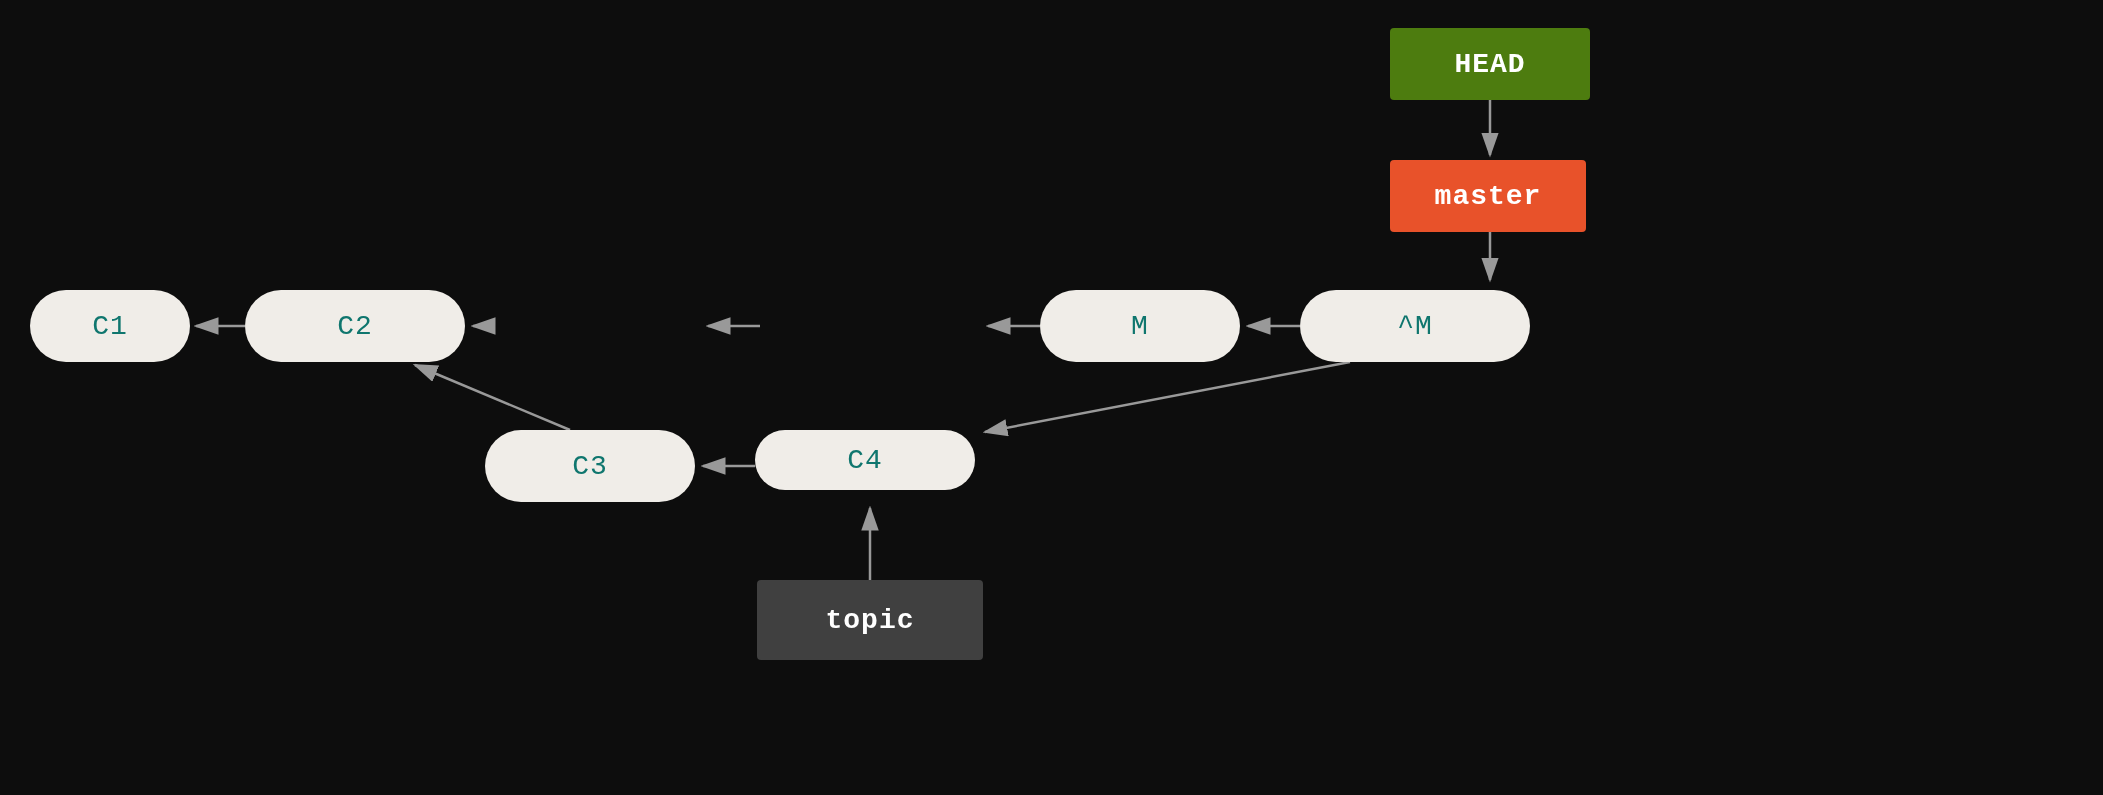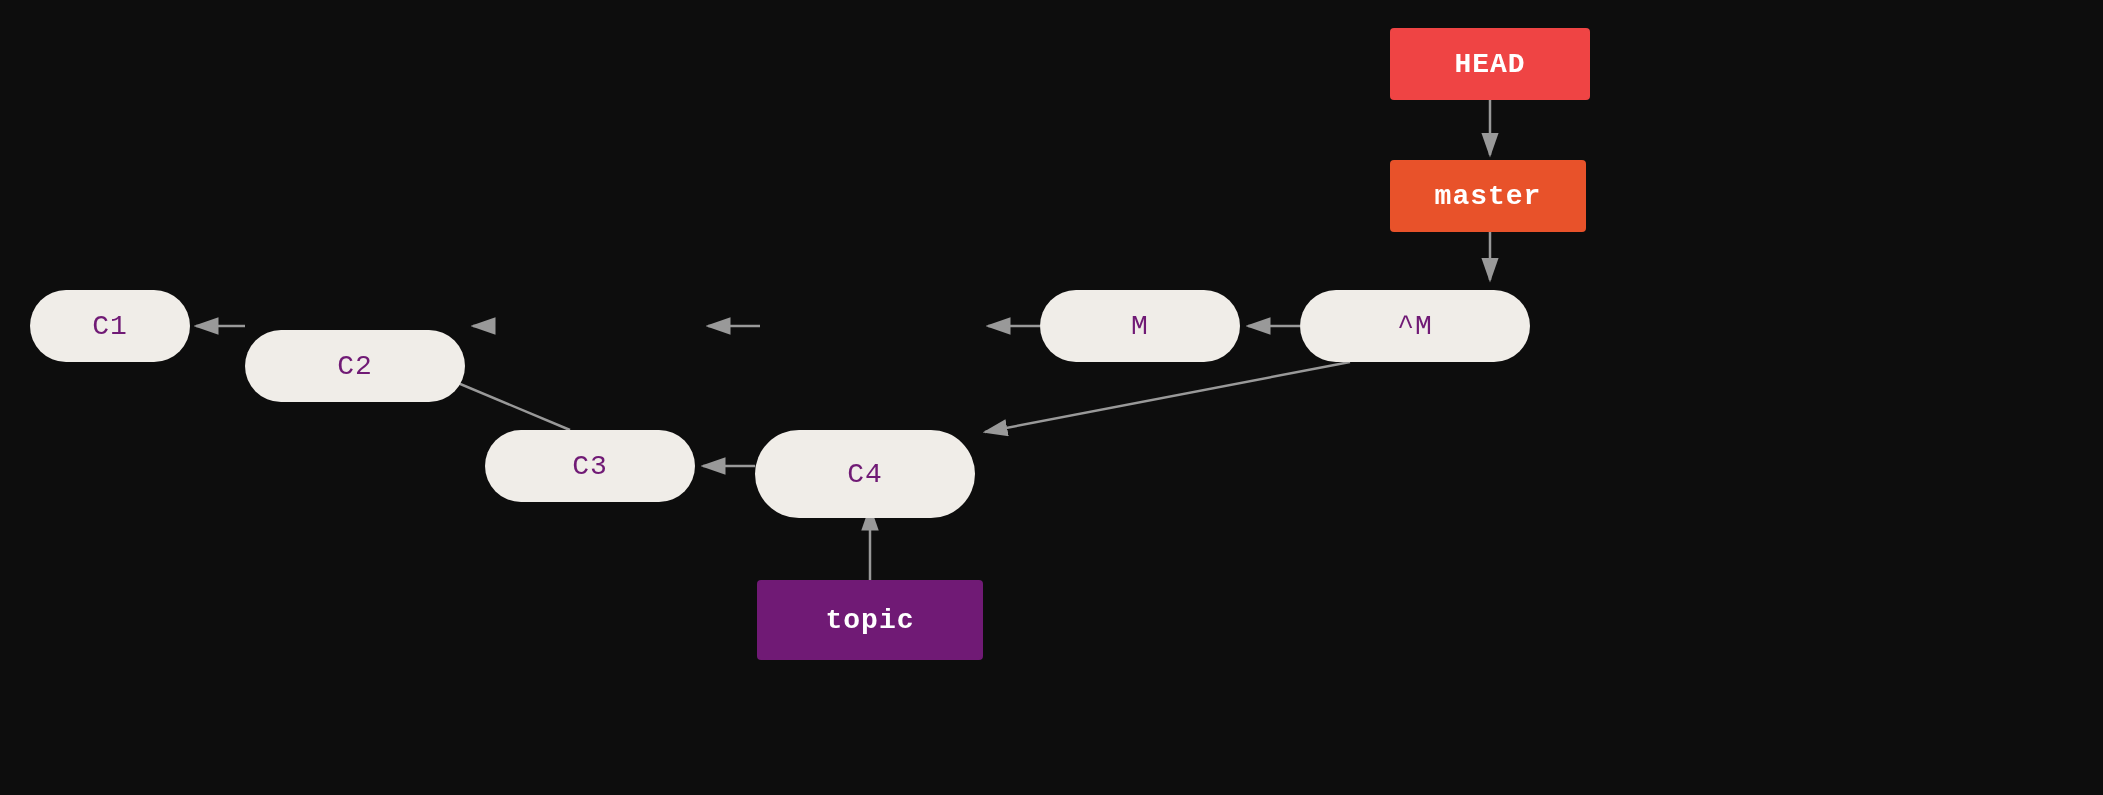--- a/index.html
+++ b/index.html
@@ -23,48 +23,48 @@
     
     .commit-node {
       position: absolute;
       background: #f0ede8;
       border-radius: 50px;
       display: flex;
       align-items: center;
       justify-content: center;
       font-size: 28px;
       font-weight: 500;
-      color: #701a75;
+      color: #0f766e;
       letter-spacing: 1px;
     }
 
     
     .label-box {
       position: absolute;
       display: flex;
       align-items: center;
       justify-content: center;
       font-size: 28px;
       font-weight: 600;
       font-family: 'Courier New', Courier, monospace;
       letter-spacing: 1px;
       color: #fff;
       border-radius: 4px;
     }
 
     .label-head {
-      background: #ef4444;
+      background: #4d7c0f;
     }
 
     .label-master {
       background: #e8522a;
     }
 
     .label-topic {
-      background: #701a75;
+      background: #404040;
     }
 
     
     .arrows-svg {
       position: absolute;
       top: 0; left: 0;
       width: 2103px;
       height: 795px;
       pointer-events: none;
     }
@@ -102,39 +102,39 @@
     <line x1="570" y1="430" x2="415" y2="365" stroke="#999" stroke-width="2.5" marker-end="url(#arrowhead)"></line>
 
     <line x1="870" y1="580" x2="870" y2="508" stroke="#999" stroke-width="2.5" marker-end="url(#arrowhead)"></line>
 
   </svg>
 
   <div class="commit-node" style="left:30px; top:290px; width:160px; height:72px;">
     <span>C1</span>
   </div>
 
-  <div class="commit-node" style="left:245px; top:290px; width:220px; height:72px;margin-top:40px;">
+  <div class="commit-node" style="left:245px; top:290px; width:220px; height:72px;">
     <span>C2</span>
   </div>
 
 
 
   <div class="commit-node" style="left:1040px; top:290px; width:200px; height:72px;">
     <span>M</span>
   </div>
 
   <div class="commit-node" style="left:1300px; top:290px; width:230px; height:72px;">
     <span>^M</span>
   </div>
 
   <div class="commit-node" style="left:485px; top:430px; width:210px; height:72px;">
     <span>C3</span>
   </div>
 
-  <div class="commit-node" style="left:755px; top:430px; width:220px; height:88px;">
+  <div class="commit-node" style="left:755px; top:430px; width:220px; height:60px;">
     <span>C4</span>
   </div>
 
   <div class="label-box label-head" style="left:1390px; top:28px; width:200px; height:72px;">
     <span>HEAD</span>
   </div>
 
   <div class="label-box label-master" style="left:1390px; top:160px; width:196px; height:72px;">
     <span>master</span>
   </div>

